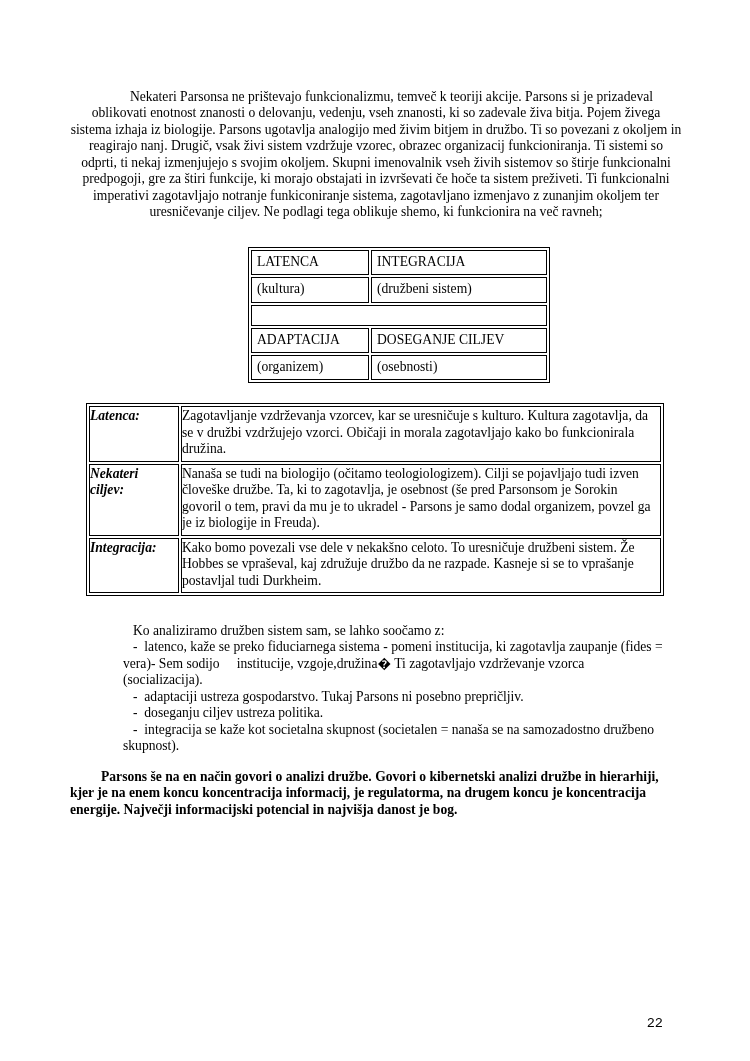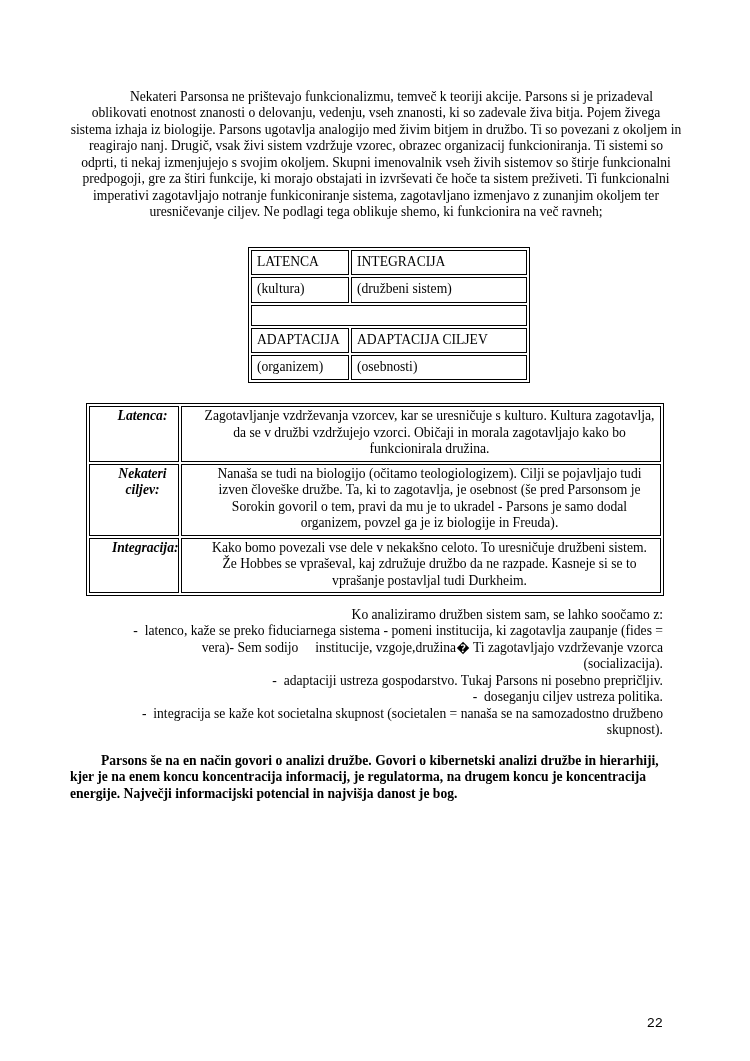--- a/index.html
+++ b/index.html
@@ -31,48 +31,46 @@
     border-collapse: separate;
     border-spacing: 2px;
     border: 1px solid #000;
     margin: 26px 0 0 178px;
   }
   table.scheme td {
     border: 1px solid #000;
     padding: 3px 5px 4px 5px;
     white-space: nowrap;
   }
-  table.scheme td.c1 { width: 98px; }
+  table.scheme td.c1 { width: 118px; }
   table.scheme td.c2 { width: 176px; }
   table.scheme td.empty-cell { height: 21px; padding: 0; }
   
   table.defs {
     border-collapse: separate;
     border-spacing: 2px;
     border: 1px solid #000;
     margin: 20px 0 0 16px;
     width: 578px;
     table-layout: fixed;
   }
   table.defs td {
     border: 1px solid #000;
     vertical-align: top;
-    padding: 1px 5px 3px 22px;
-    text-align: center;
+    padding: 1px 5px 3px 0;
   }
   table.defs td.term {
     width: 90px;
     font-weight: bold;
     font-style: italic;
   }
   
   .analysis {
-    margin: 11px 0 0 53px;
+    margin: 27px 0 0 53px;
     width: 540px;
-    text-align: right;
   }
   .analysis p {
     margin: 0;
     text-indent: 10px;
     white-space: pre-wrap;
   }
   .p-closing {
     margin: 14px 0 0 0;
     text-indent: 31px;
     font-weight: bold;
@@ -99,21 +97,21 @@
       </tr>
       <tr>
         <td class="c1">(kultura)</td>
         <td class="c2">(družbeni sistem)</td>
       </tr>
       <tr>
         <td class="empty-cell" colspan="2"></td>
       </tr>
       <tr>
         <td class="c1">ADAPTACIJA</td>
-        <td class="c2">ADAPTACIJA CILJEV</td>
+        <td class="c2">DOSEGANJE CILJEV</td>
       </tr>
       <tr>
         <td class="c1">(organizem)</td>
         <td class="c2">(osebnosti)</td>
       </tr>
     </tbody>
   </table>
 
   <table class="defs">
     <tbody>

